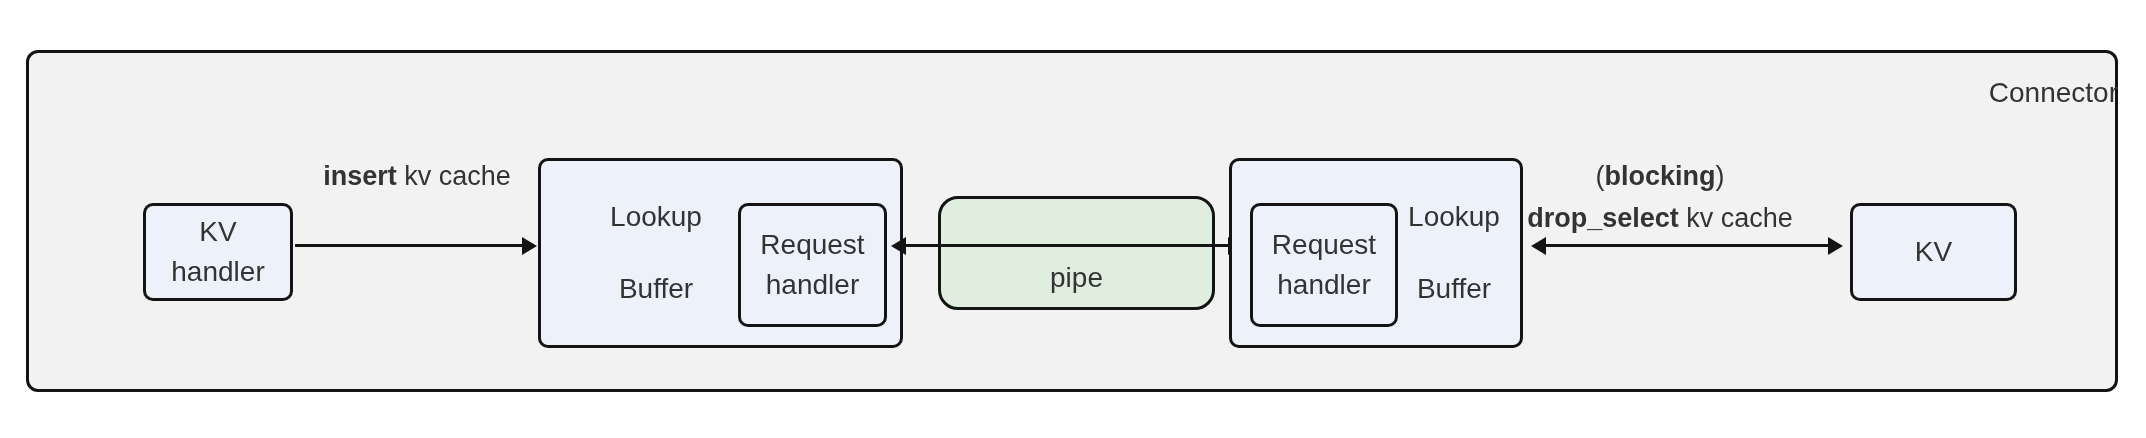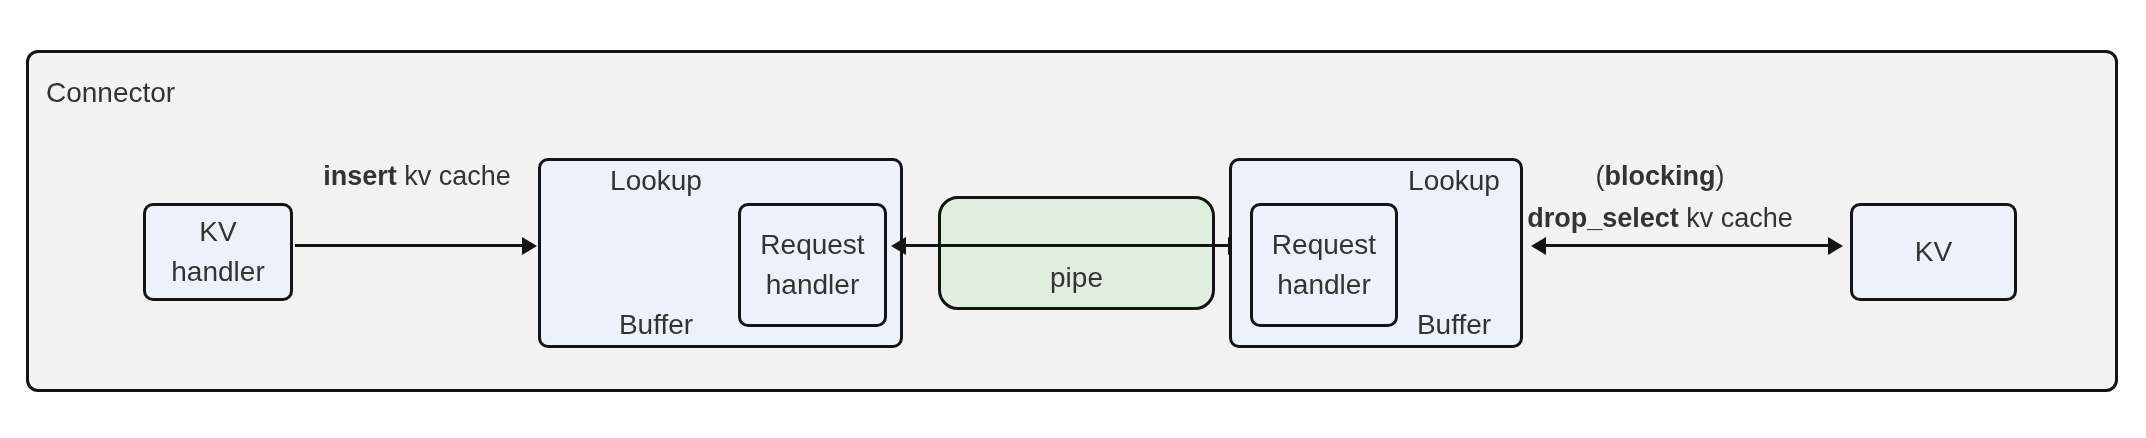--- a/index.html
+++ b/index.html
@@ -28,21 +28,21 @@
     left: 26px; top: 50px;
     width: 2092px; height: 342px;
     background: var(--container-fill);
     border: 3px solid var(--node-border);
     border-radius: 12px;
   }
   .container-title {
     position: absolute;
     left: 26px; top: 78px;
     width: 2092px;
-    text-align: left;
+    text-align: right;
     font-size: 28px;
     line-height: 30px;
     color: var(--text);
     padding-left: 20px;
   }
   .node {
     position: absolute;
     background: var(--node-fill);
     border: 3px solid var(--node-border);
     border-radius: 10px;
@@ -59,21 +59,21 @@
   .kv-producer  { left: 143px;  top: 195px; width: 150px; height: 98px; }
   .kv-consumer  { left: 1850px; top: 195px; width: 167px; height: 98px; }
   .lookup-left  { left: 538px;  top: 150px; width: 365px; height: 190px; }
   .lookup-right { left: 1229px; top: 150px; width: 294px; height: 190px; }
   .lookup-label {
     position: absolute;
     top: 0; bottom: 0;
     display: flex;
     flex-direction: column;
     align-items: center;
-    justify-content: space-between;
+    justify-content: center;
     font-size: 28px;
     line-height: 40px;
     gap: 32px;
   }
   .lookup-left  .lookup-label { left: 30px;  width: 170px; }
   .lookup-right .lookup-label { right: 6px;  width: 120px; }
   .inner-node {
     position: absolute;
     top: 42px;
     height: 124px;

